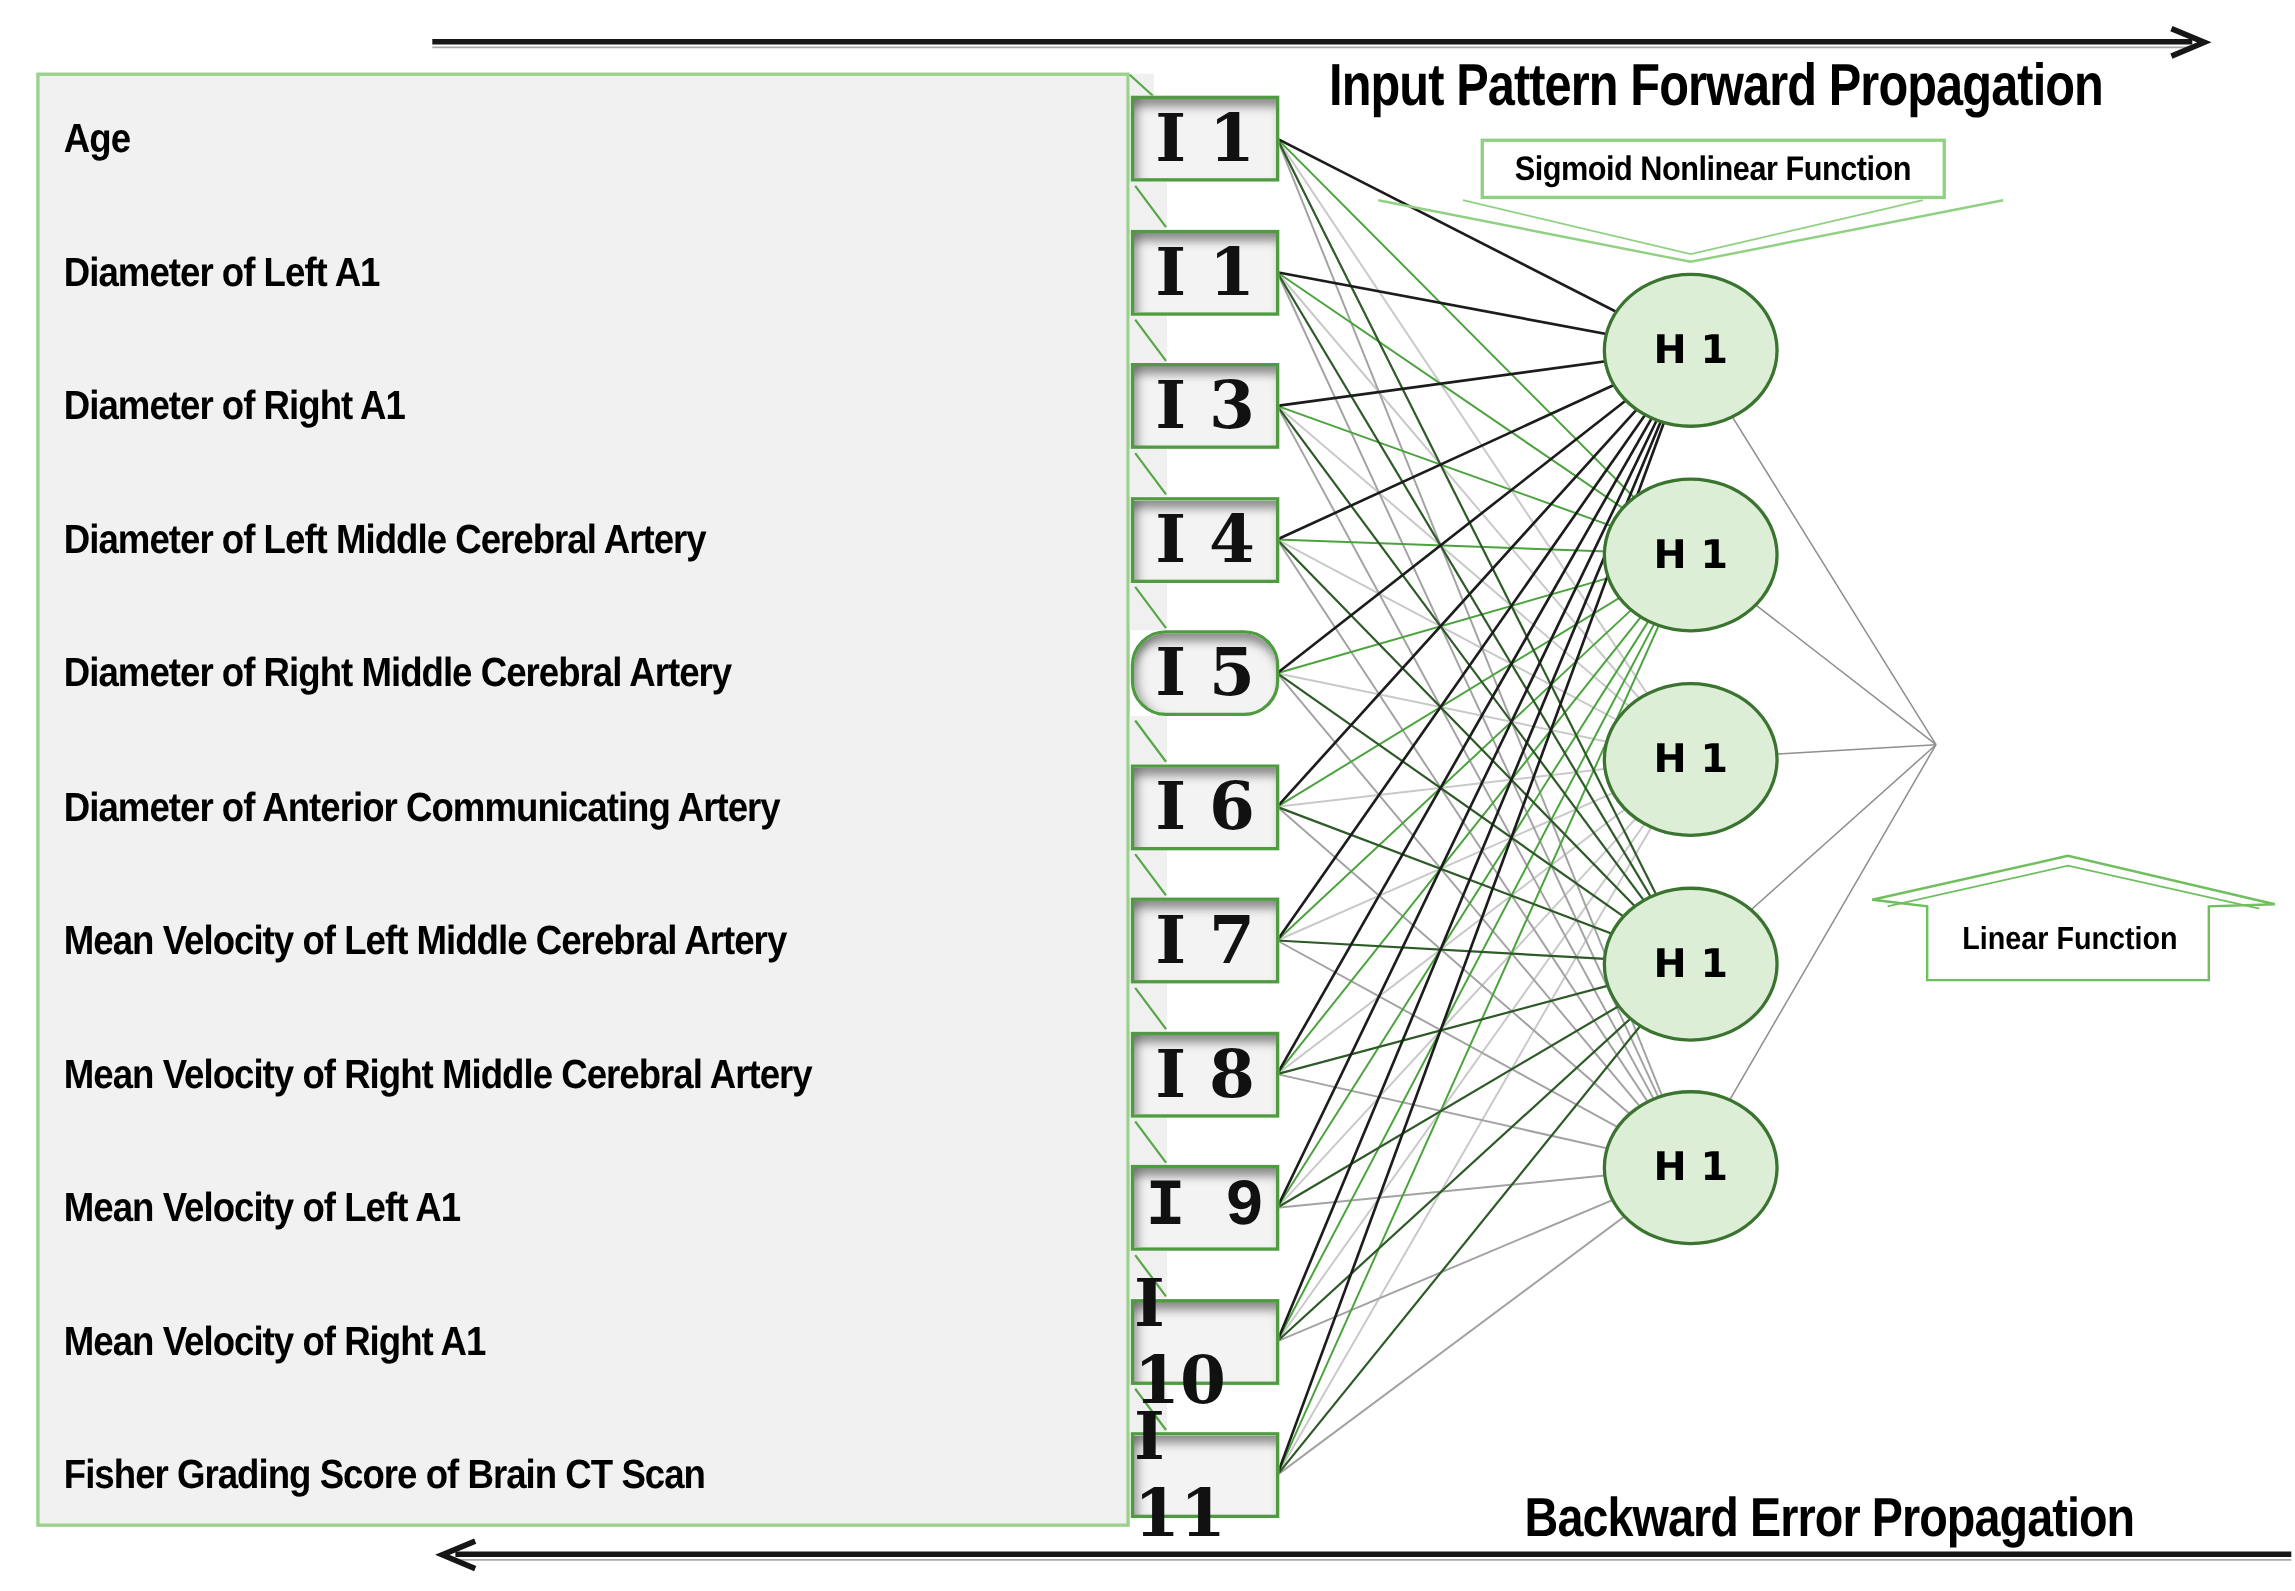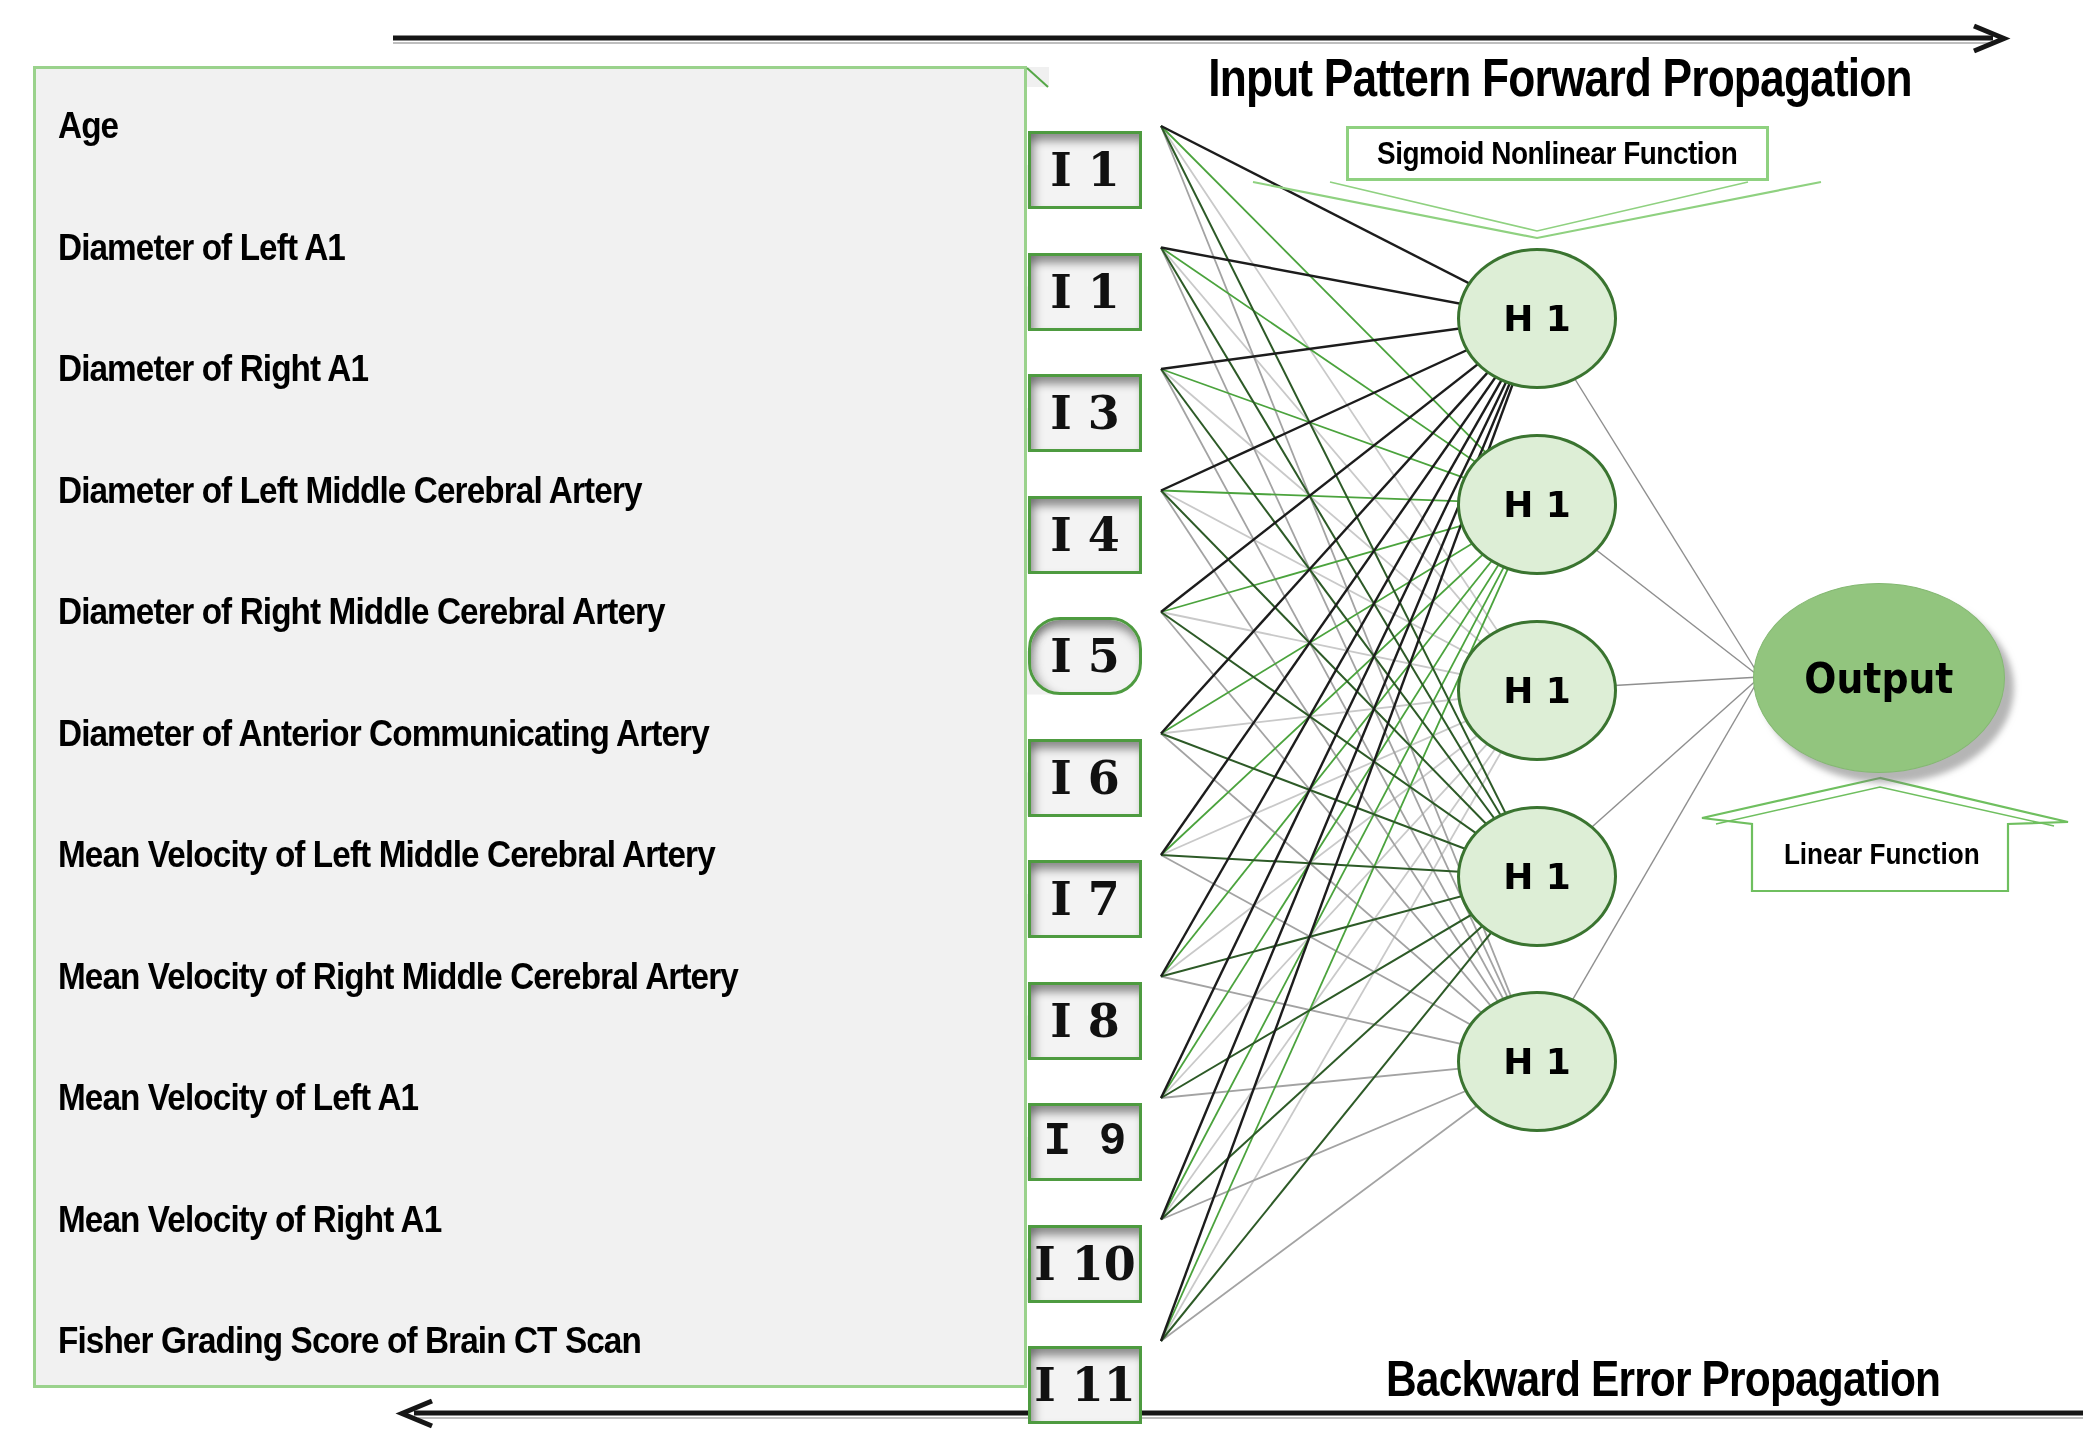--- a/index.html
+++ b/index.html
@@ -5,24 +5,24 @@
   html,body{margin:0;padding:0;background:#ffffff;}
   #stage{position:relative;width:2086px;height:1446px;background:#fff;overflow:hidden;
          font-family:"Liberation Sans",sans-serif;padding-left:18px;}
   .abs{position:absolute;}
   #panel{left:33px;top:66px;width:994px;height:1322px;background:#f1f1f1;
          border:3px solid #9ad28c;box-sizing:border-box;z-index:0;}
   #linesLayer{left:0;top:0;width:2086px;height:1446px;z-index:1;}
   .feature{left:58px;height:48px;line-height:48px;font-weight:bold;font-size:37px;color:#000;
            letter-spacing:-1px;transform:scaleX(.9);transform-origin:left center;
            white-space:nowrap;z-index:2;}
-  .inode{left:1028px;width:114px;height:78px;background:#f3f3f3;border:3px solid #4e9b40;
+  .inode{left:1028px;width:135px;height:78px;background:#f3f3f3;border:3px solid #4e9b40;
          box-sizing:border-box;z-index:2;display:flex;align-items:center;justify-content:center;
          box-shadow:inset 0 11px 9px -4px rgba(75,75,75,.6),inset 11px 0 9px -7px rgba(75,75,75,.45);
-         font-family:"DejaVu Serif",serif;font-weight:bold;font-size:46px;color:#111;margin-top:44px;}
+         font-family:"DejaVu Serif",serif;font-weight:bold;font-size:60px;color:#111;}
   .hnode{width:160px;height:141px;background:#ddeed6;border:3px solid #3a7430;border-radius:50%;
          box-sizing:border-box;z-index:2;display:flex;align-items:center;justify-content:center;
          font-family:"DejaVu Sans",sans-serif;font-weight:bold;font-size:36px;color:#000;}
   #outputNode{left:1753px;top:583px;width:250px;height:188px;background:#92c57e;
          border:1px solid #84b872;border-radius:50%;z-index:2;
          box-shadow:9px 10px 6px rgba(120,120,120,.55);
          display:flex;align-items:center;justify-content:center;
          font-family:"DejaVu Sans",sans-serif;font-weight:bold;font-size:42px;color:#000;}
   #outputNode span{transform:scaleX(.9);}
   #sigmoidBanner{left:1327px;top:126px;width:423px;height:55px;background:#fff;
@@ -138,23 +138,20 @@
       <polyline points="1716,824 1880,787 2054,826" fill="none" stroke="#6fbf5f" stroke-width="1.5"></polyline>
     </svg>
   <div id="titleTop" class="abs">Input Pattern Forward Propagation</div>
   <div id="titleBottom" class="abs">Backward Error Propagation</div>
   <div id="sigmoidBanner" class="abs">
     <span>Sigmoid Nonlinear Function</span>
   </div>
   <div id="linearLabel" class="abs">
     <span>Linear Function</span>
   </div>
-  <div id="outputNode" class="abs">
-    <span>Output</span>
-  </div>
 <div class="abs feature" style="top: 102px;">Age</div>
     <div class="abs feature" style="top: 223.5px;">Diameter of Left A1</div>
     <div class="abs feature" style="top: 345px;">Diameter of Right A1</div>
     <div class="abs feature" style="top: 466.5px;">Diameter of Left Middle Cerebral Artery</div>
     <div class="abs feature" style="top: 588px;">Diameter of Right Middle Cerebral Artery</div>
     <div class="abs feature" style="top: 709.5px;">Diameter of Anterior Communicating Artery</div>
     <div class="abs feature" style="top: 831px;">Mean Velocity of Left Middle Cerebral Artery</div>
     <div class="abs feature" style="top: 952.5px;">Mean Velocity of Right Middle Cerebral Artery</div>
     <div class="abs feature" style="top: 1074px;">Mean Velocity of Left A1</div>
     <div class="abs feature" style="top: 1195.5px;">Mean Velocity of Right A1</div>

